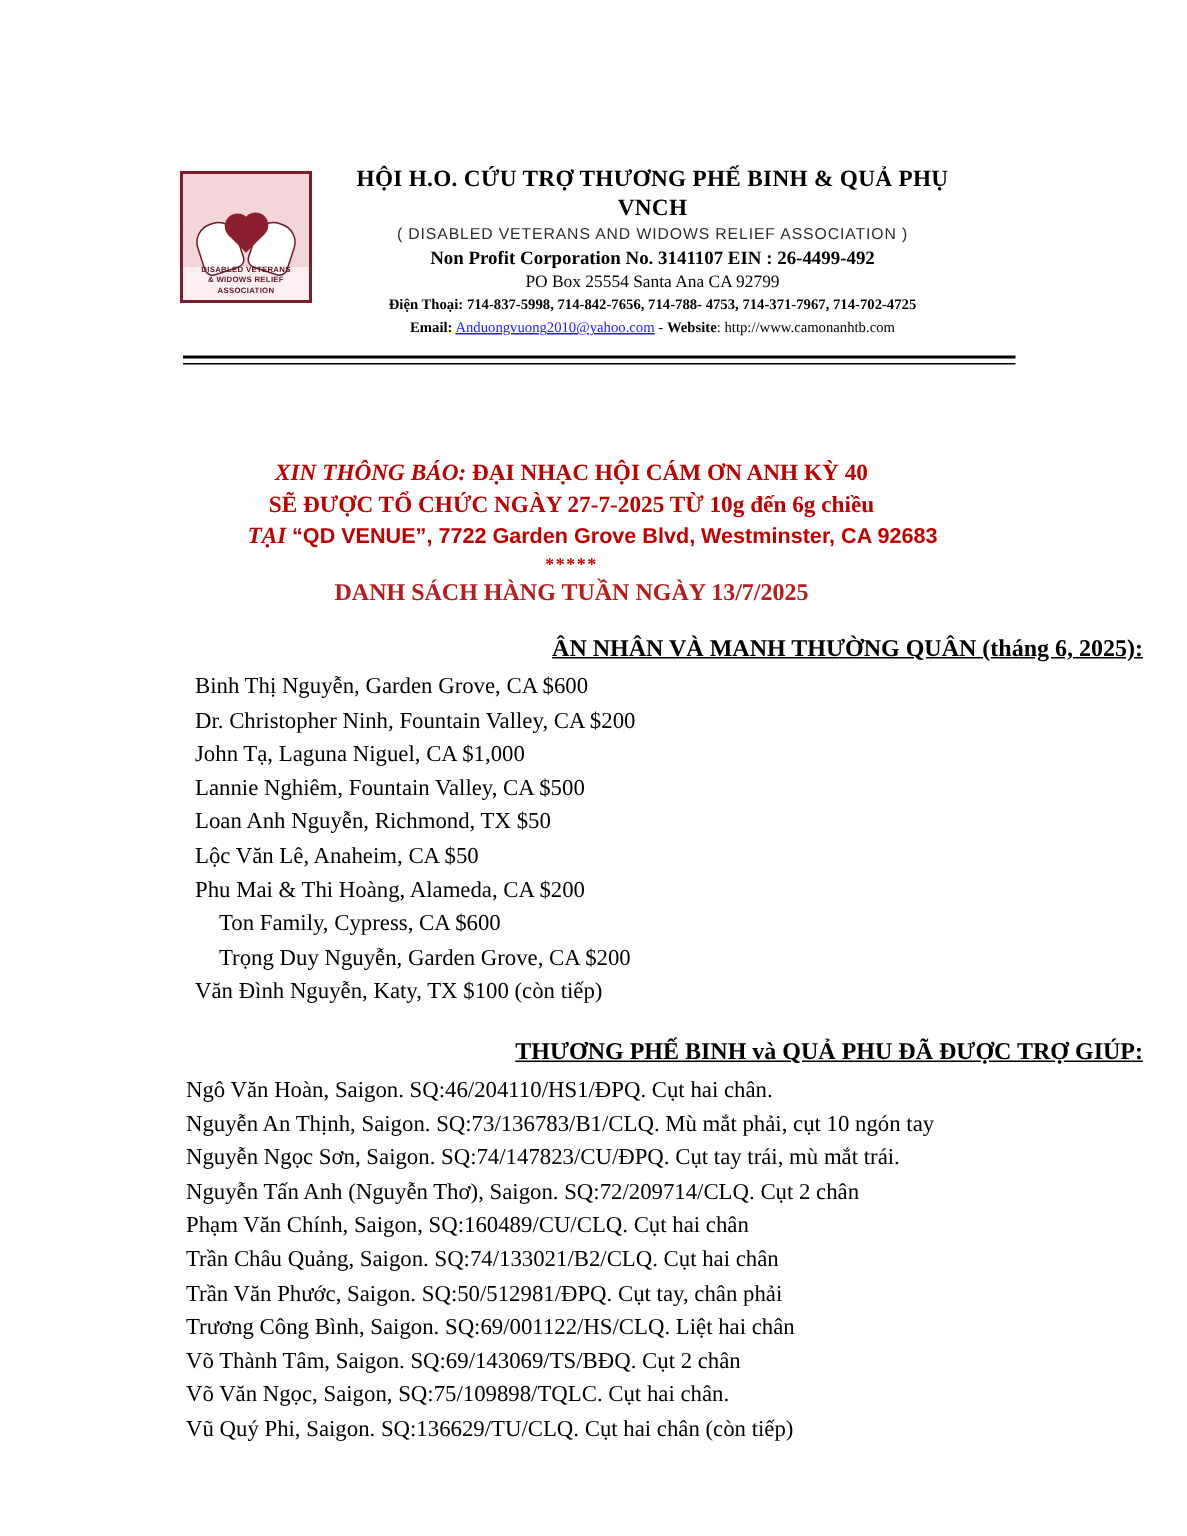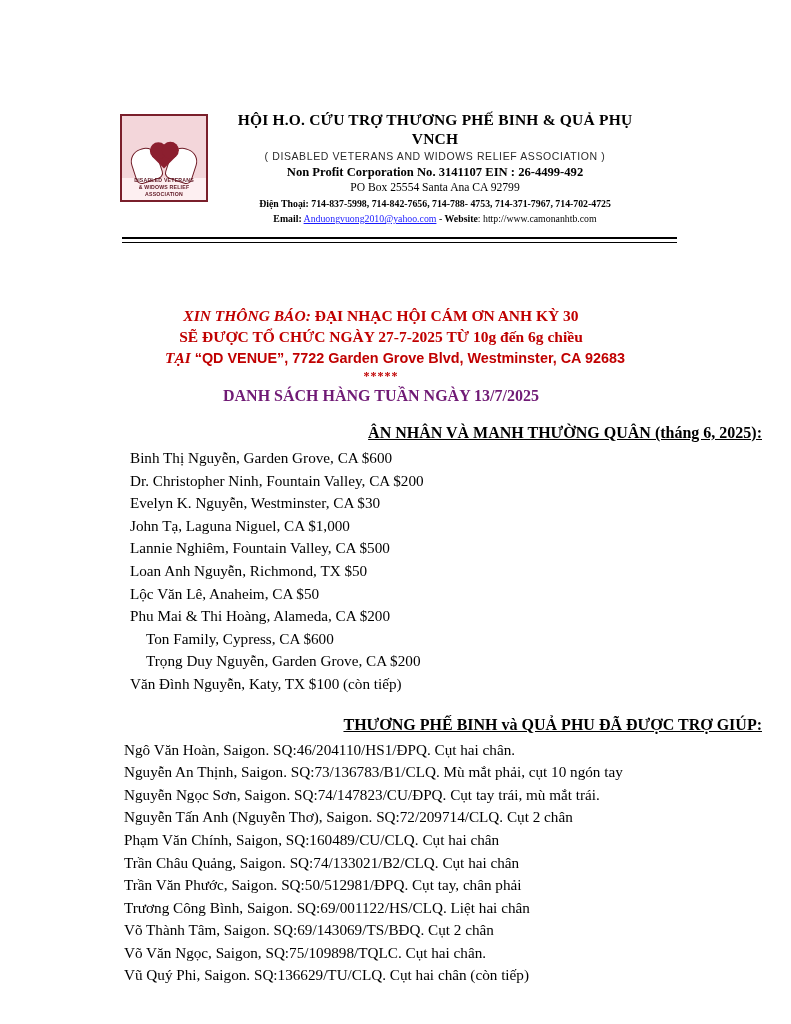--- a/index.html
+++ b/index.html
@@ -179,21 +179,21 @@
   .ann-l3 .sans { font-family: "Liberation Sans", sans-serif; font-size: 14.4px; }
   .ann-stars {
     font-size: 12px;
     font-weight: bold;
     letter-spacing: 1px;
     line-height: 14px;
   }
   .ann-l4 {
     font-size: 16px;
     font-weight: bold;
-    color: #701a75;
+    color: #b91c1c;
     line-height: 24px;
     margin-top: 1px;
   }
 
   
   .content {
     padding: 0 0 0 122px;
   }
   .section {
     margin-top: 14px;
@@ -255,39 +255,38 @@
       <div class="lh-contact">
         <span class="lbl">Email:</span>
         <span class="link">Anduongvuong2010@yahoo.com</span><span> - </span><span class="lbl">Website</span><span>: http://www.camonanhtb.com</span>
       </div>
     </div>
   </div>
   <div class="rule"></div>
 
   <div class="announce">
     <div class="ann-l1">
-      <span class="ital">XIN THÔNG BÁO:</span><span>  ĐẠI NHẠC HỘI CÁM ƠN ANH KỲ 30</span>
+      <span class="ital">XIN THÔNG BÁO:</span><span>  ĐẠI NHẠC HỘI CÁM ƠN ANH KỲ 40</span>
     </div>
     <div class="ann-l2">SẼ ĐƯỢC TỔ CHỨC NGÀY 27-7-2025 TỪ 10g đến 6g chiều</div>
     <div class="ann-l3">
       <span class="ital">TẠI</span>
       <span class="sans">“QD VENUE”, 7722 Garden Grove Blvd, Westminster, CA 92683</span>
     </div>
     <div class="ann-stars">*****</div>
     <div class="ann-l4">DANH SÁCH HÀNG TUẦN NGÀY 13/7/2025</div>
   </div>
 
   <div class="content">
 
     <div class="section">
       <div class="sec-head">ÂN NHÂN VÀ MANH THƯỜNG QUÂN (tháng 6, 2025):</div>
       <ul class="plain donors">
         <li>Binh Thị Nguyễn, Garden Grove, CA $600</li>
         <li>Dr. Christopher Ninh, Fountain Valley, CA $200</li>
-        <li>Evelyn K. Nguyễn, Westminster, CA $30</li>
         <li>John Tạ, Laguna Niguel, CA $1,000</li>
         <li>Lannie Nghiêm, Fountain Valley, CA $500</li>
         <li>Loan Anh Nguyễn, Richmond, TX $50</li>
         <li>Lộc Văn Lê, Anaheim, CA $50</li>
         <li>Phu Mai &amp; Thi Hoàng, Alameda, CA $200</li>
         <li class="flush">Ton Family, Cypress, CA $600</li>
         <li class="flush">Trọng Duy Nguyễn, Garden Grove, CA $200</li>
         <li>Văn Đình Nguyễn, Katy, TX $100  (còn tiếp)</li>
       </ul>
     </div>

